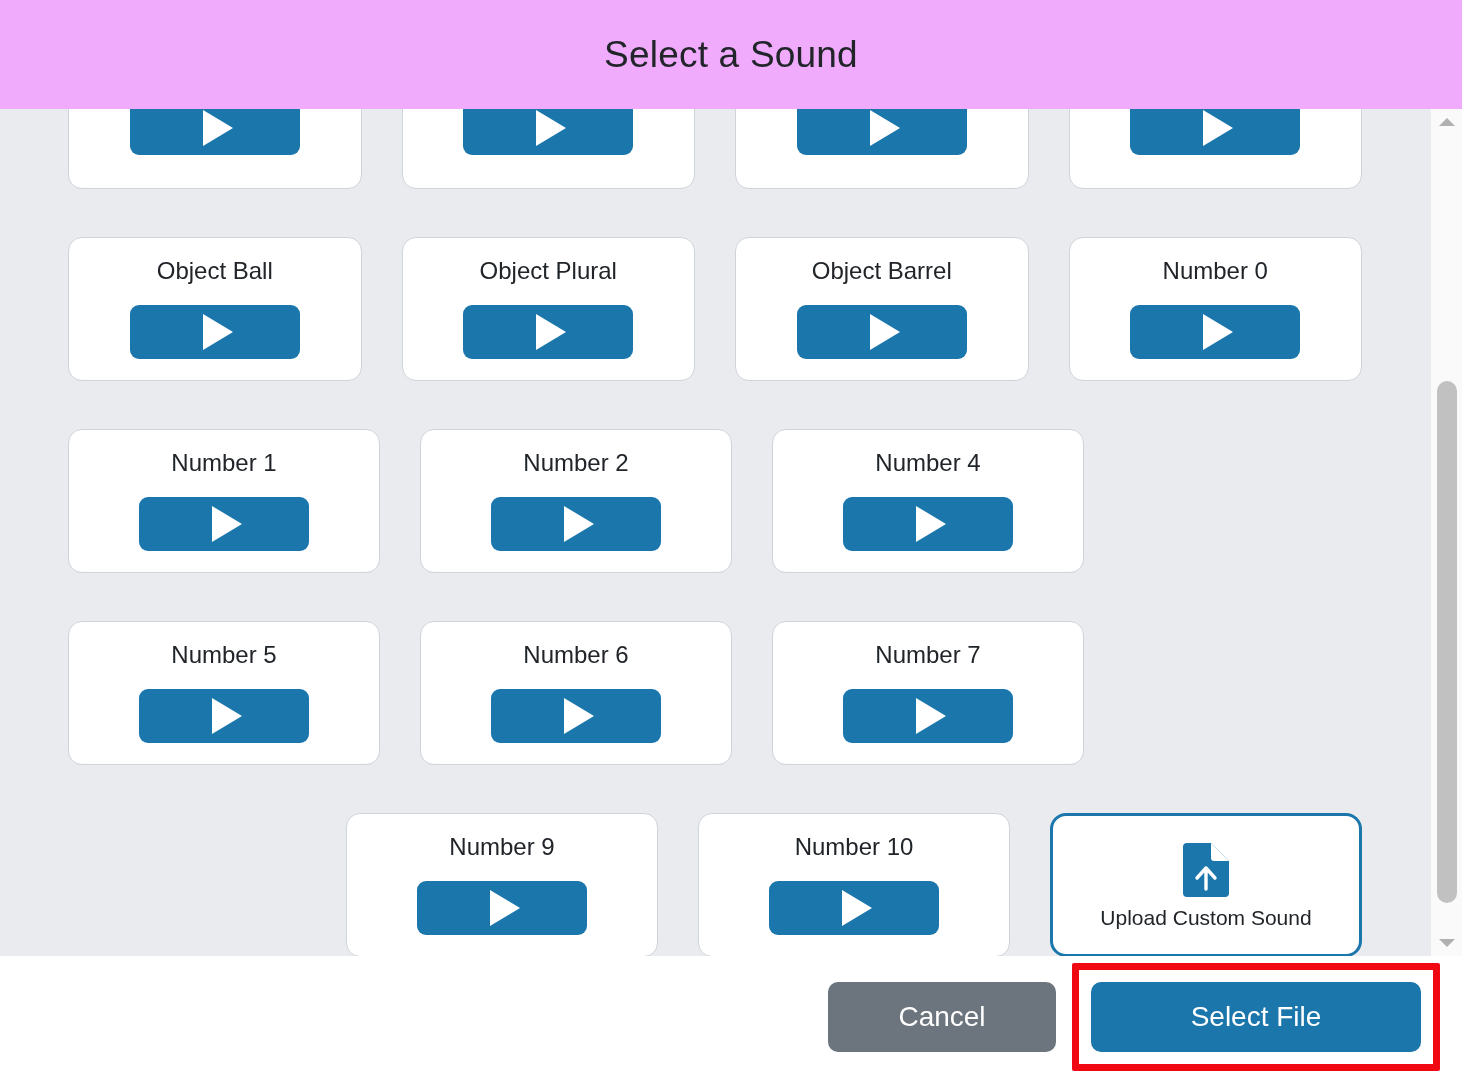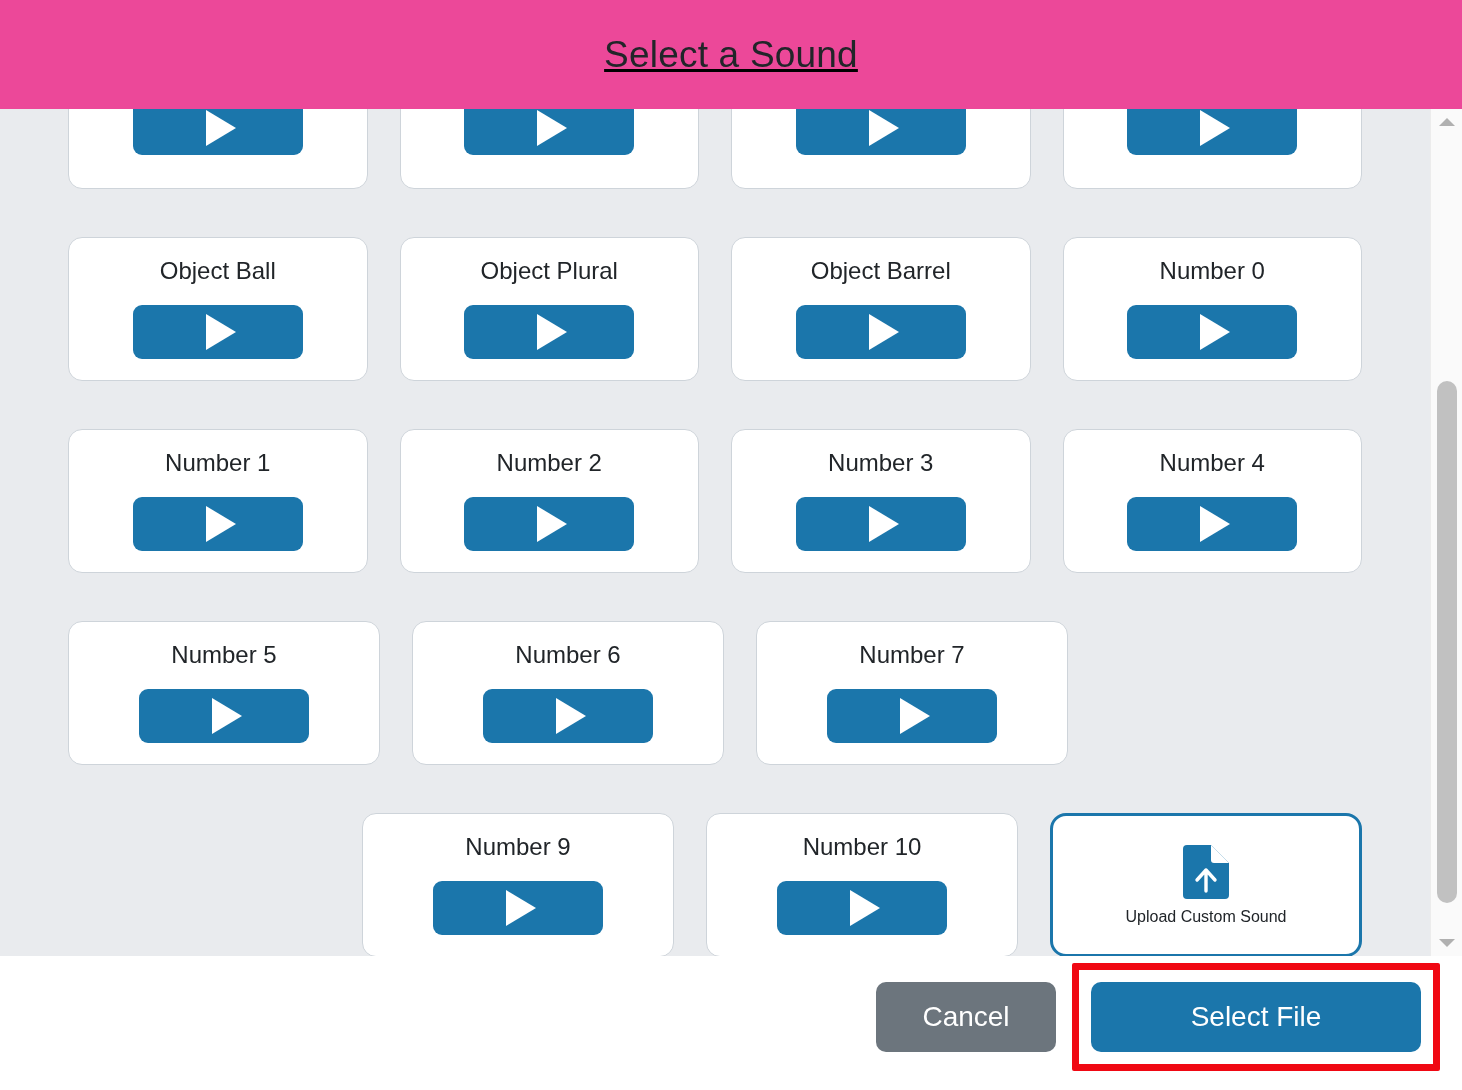--- a/index.html
+++ b/index.html
@@ -20,25 +20,24 @@
     height: 1090px;
     background: #ffffff;
     display: flex;
     flex-direction: column;
   }
 
   
   .modal-header {
     height: 109px;
     flex: 0 0 109px;
-    background: #ec4899;
-    display: flex;
-    align-items: center;
-    justify-content: center;
-    text-decoration: underline;
+    background: #f0abfc;
+    display: flex;
+    align-items: center;
+    justify-content: center;
   }
   .modal-title {
     font-size: 37px;
     font-weight: 400;
     color: #212529;
     letter-spacing: 0.2px;
     line-height: 1;
   }
 
   
@@ -64,20 +63,21 @@
     width: 1430px;
     padding: 0 0 10px 0;
     box-sizing: border-box;
   }
   .row {
     display: flex;
     justify-content: flex-start;
     padding: 0 52px;
     box-sizing: border-box;
     margin-bottom: 0;
+    gap: 8px;
   }
   .row.center { justify-content: flex-end; }
 
   .card {
     width: 312px;
     height: 144px;
     margin: 24px 16px;
     background: #ffffff;
     border: 1px solid #ced4da;
     border-radius: 14px;
@@ -123,21 +123,21 @@
     border-radius: 16px;
     justify-content: center;
   }
   .upload-icon {
     width: 46px;
     height: 54px;
     margin-bottom: 10px;
     display: block;
   }
   .upload-label {
-    font-size: 16px;
+    font-size: 21px;
     color: #212529;
     line-height: 1;
     white-space: nowrap;
   }
 
   
   .scrollbar {
     position: absolute;
     right: 0;
     top: 0;
@@ -198,21 +198,21 @@
     font-size: 28px;
     color: #ffffff;
     border: none;
     border-radius: 10px;
     cursor: pointer;
     font-family: "Liberation Sans", sans-serif;
     line-height: 1;
   }
   .btn-cancel {
     background: #6c757d;
-    width: 180px;
+    width: 228px;
     height: 70px;
   }
   .btn-select {
     background: #1b76ab;
     width: 330px;
     height: 70px;
   }
   .select-wrap {
     position: relative;
     padding: 12px;
@@ -291,26 +291,20 @@
           </div>
           <div class="row">
             <div class="card">
               <div class="card-label">Number 1</div>
               <button class="play-btn">
                 <span class="play-tri"></span>
               </button>
             </div>
             <div class="card">
               <div class="card-label">Number 2</div>
-              <button class="play-btn">
-                <span class="play-tri"></span>
-              </button>
-            </div>
-            <div class="card">
-              <div class="card-label">Number 3</div>
               <button class="play-btn">
                 <span class="play-tri"></span>
               </button>
             </div>
             <div class="card">
               <div class="card-label">Number 4</div>
               <button class="play-btn">
                 <span class="play-tri"></span>
               </button>
             </div>

